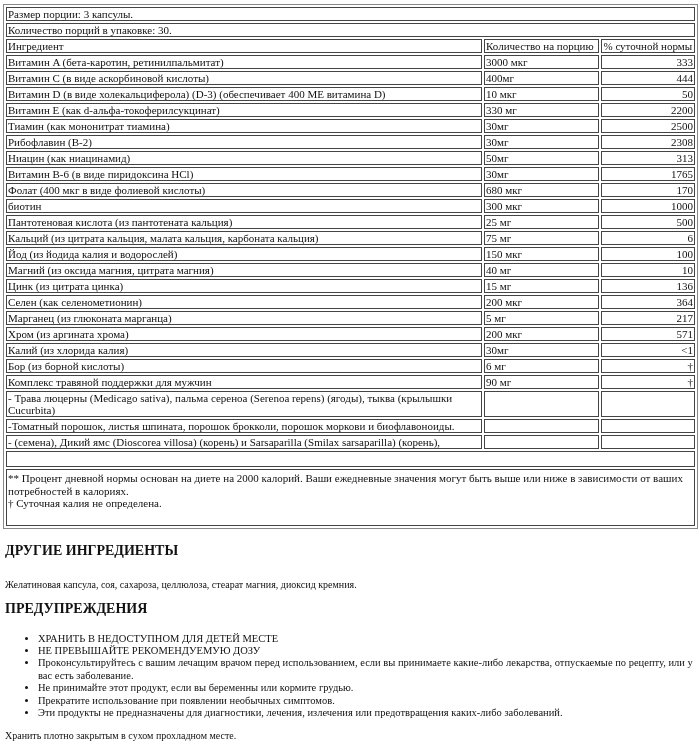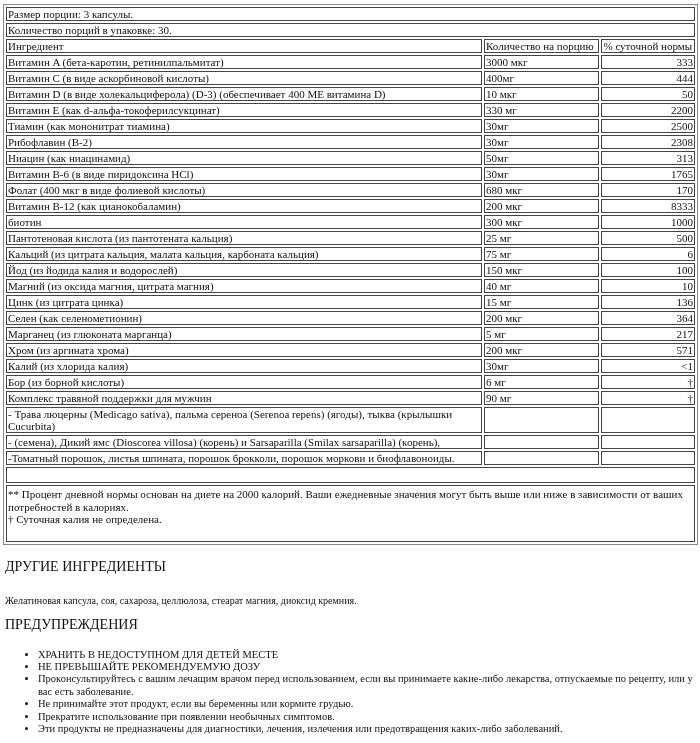--- a/index.html
+++ b/index.html
@@ -24,21 +24,21 @@
     vertical-align: top;
   }
   table.facts td.c1 { width: 476px; }
   table.facts td.c2 { width: 112px; }
   table.facts td.c3 { width: 90px; text-align: right; }
   table.facts td.full { }
   table.facts tr.tall td { height: 24px; }
   table.facts tr.blank td { height: 14px; }
   table.facts td.note { line-height: 12.5px; padding: 2px 1px 15px 1px; }
   h2 {
-    font-weight: normal; font-size: 14px; margin: 10px 0 0 0; padding: 0 0 0 2px;
+    font-weight: bold; font-size: 14px; margin: 10px 0 0 0; padding: 0 0 0 2px;
     line-height: 16px;
   }
   h2.first { margin-top: 14px; }
   p { margin: 20px 0 0 2px; font-size: 10px; line-height: 12px; }
   ul { margin: 16px 0 0 0; padding-left: 35px; font-size: 10.5px; line-height: 12.4px; }
   ul li { padding-left: 0; }
   p.storage { margin-top: 11px; }
 </style>
 </head>
 <body>
@@ -97,25 +97,20 @@
           <td class="c1">Витамин B-6 (в виде пиридоксина HCl)</td>
           <td class="c2">30мг</td>
           <td class="c3">1765</td>
         </tr>
       <tr>
           <td class="c1">Фолат (400 мкг в виде фолиевой кислоты)</td>
           <td class="c2">680 мкг</td>
           <td class="c3">170</td>
         </tr>
       <tr>
-          <td class="c1">Витамин B-12 (как цианокобаламин)</td>
-          <td class="c2">200 мкг</td>
-          <td class="c3">8333</td>
-        </tr>
-      <tr>
           <td class="c1">биотин</td>
           <td class="c2">300 мкг</td>
           <td class="c3">1000</td>
         </tr>
       <tr>
           <td class="c1">Пантотеновая кислота (из пантотената кальция)</td>
           <td class="c2">25 мг</td>
           <td class="c3">500</td>
         </tr>
       <tr>
@@ -168,26 +163,26 @@
           <td class="c2">90 мг</td>
           <td class="c3">†</td>
         </tr>
 
       <tr class="tall">
         <td class="c1">- Трава люцерны (Medicago sativa), пальма сереноа (Serenoa repens) (ягоды), тыква (крылышки Cucurbita)</td>
         <td class="c2"></td>
         <td class="c3"></td>
       </tr>
       <tr>
-        <td class="c1">- (семена), Дикий ямс (Dioscorea villosa) (корень) и Sarsaparilla (Smilax sarsaparilla) (корень),</td>
+        <td class="c1">-Томатный порошок, листья шпината, порошок брокколи, порошок моркови и биофлавоноиды.</td>
         <td class="c2"></td>
         <td class="c3"></td>
       </tr>
       <tr>
-        <td class="c1">-Томатный порошок, листья шпината, порошок брокколи, порошок моркови и биофлавоноиды.</td>
+        <td class="c1">- (семена), Дикий ямс (Dioscorea villosa) (корень) и Sarsaparilla (Smilax sarsaparilla) (корень),</td>
         <td class="c2"></td>
         <td class="c3"></td>
       </tr>
       <tr class="blank">
         <td colspan="3"></td>
       </tr>
       <tr>
         <td colspan="3" class="note">
           <div>** Процент дневной нормы основан на диете на 2000 калорий. Ваши ежедневные значения могут быть выше или ниже в зависимости от ваших потребностей в калориях.</div>
           <div>† Суточная калия не определена.</div>

